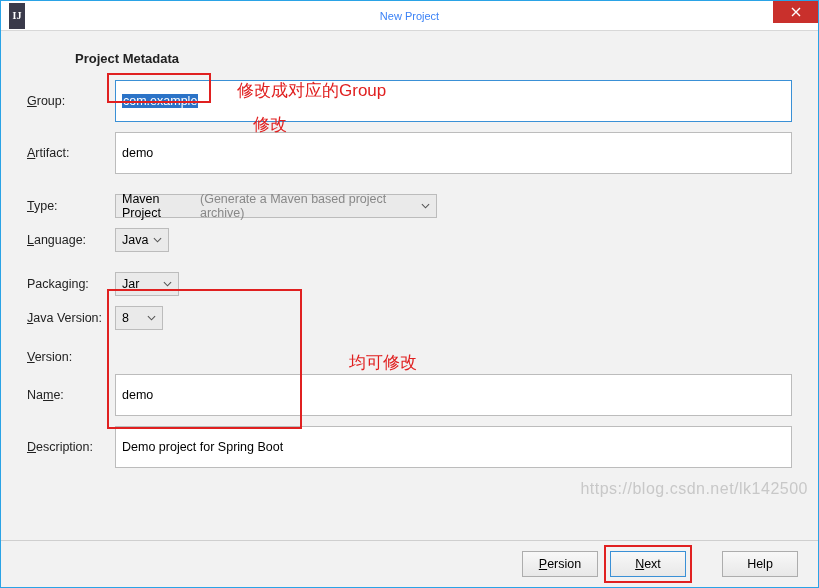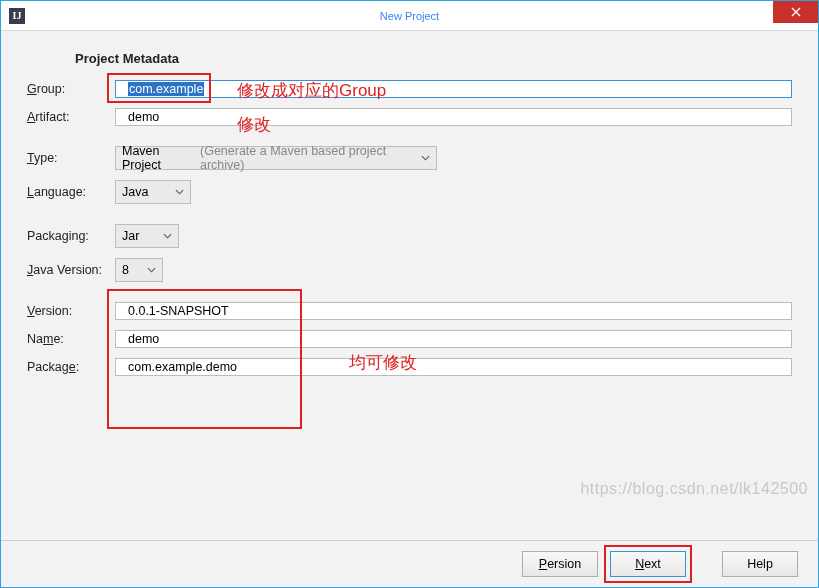--- a/index.html
+++ b/index.html
@@ -11,21 +11,21 @@
     background: #f0f0f0;
     position: relative;
   }
   .titlebar {
     height: 30px; background: #fff;
     border-bottom: 1px solid #d8d8d8;
     display: flex; align-items: center;
     position: relative;
   }
   .titlebar-icon {
-    width: 16px; height: 16px; margin-left: 8px;
+    width: 16px; height: 26px; margin-left: 8px;
     background: #3a3a4a; display: flex; align-items: center; justify-content: center;
   }
   .titlebar-icon span { color: #fff; font-size: 10px; font-weight: bold; font-family: serif; }
   .titlebar-title {
     position: absolute; left: 0; right: 0; text-align: center;
     font-size: 11px; color: #3b82f6; pointer-events: none;
   }
   .close-btn {
     position: absolute; right: 0; top: 0; width: 45px; height: 22px;
     background: #c9302c; display: flex; align-items: center; justify-content: center;
@@ -37,22 +37,22 @@
     padding: 20px 26px 12px 26px;
     position: relative;
   }
   .heading { font-weight: bold; font-size: 13px; color: #222; margin-bottom: 14px; margin-left: 48px; }
   .row { display: flex; align-items: center; margin-bottom: 10px; }
   .row-label {
     width: 88px; font-size: 12.5px; color: #222; flex-shrink: 0;
   }
   .row-label .u { text-decoration: underline; }
   .text-input {
-    flex: 1; height: 18px; border: 1px solid #bcbcbc;
-    background: #fff; padding: 0 12px; font-size: 12.5px;
+    flex: 1; height: 42px; border: 1px solid #bcbcbc;
+    background: #fff; padding: 0 6px; font-size: 12.5px;
     outline: none;
   }
   .text-input.focused { border: 1px solid #3a90d6; }
   .text-input.focused .sel {
     background: #2b73c7; color: #fff; padding: 0 1px;
   }
   .field-disp { display: flex; align-items: center; height: 100%; }
   .select {
     height: 24px; border: 1px solid #bcbcbc; background: #eaeaea;
     display: flex; align-items: center; padding: 0 6px;
@@ -130,21 +130,21 @@
         <span class="chev">
             <svg viewBox="0 0 10 6">
               <path d="M1 1 L5 5 L9 1" fill="none" stroke="#555" stroke-width="1.2"></path>
             </svg>
           </span>
       </div>
     </div>
 
     <div class="row">
       <div class="row-label"><span class="u">L</span>anguage:</div>
-      <div class="select" style="width:76px">
+      <div class="select" style="width:54px">
         <span>Java</span>
         <span class="chev" style="margin-left:auto">
             <svg viewBox="0 0 10 6">
               <path d="M1 1 L5 5 L9 1" fill="none" stroke="#555" stroke-width="1.2"></path>
             </svg>
           </span>
       </div>
     </div>
 
     <div class="gap"></div>
@@ -170,49 +170,44 @@
               <path d="M1 1 L5 5 L9 1" fill="none" stroke="#555" stroke-width="1.2"></path>
             </svg>
           </span>
       </div>
     </div>
 
     <div class="gap"></div>
 
     <div class="row">
       <div class="row-label"><span class="u">V</span>ersion:</div>
-      <div class="text-input">
-        <div class="field-disp">
-            <span>0.0.1-SNAPSHOT</span>
-          </div>
-      </div>
     </div>
 
     <div class="row">
       <div class="row-label">Na<span class="u">m</span>e:</div>
       <div class="text-input">
         <div class="field-disp">
             <span>demo</span>
           </div>
       </div>
     </div>
 
-
-    <div class="row">
-      <div class="row-label">Packag<span class="u">e</span>:</div>
+    <div class="row">
+      <div class="row-label"><span class="u">D</span>escription:</div>
       <div class="text-input">
         <div class="field-disp">
-            <span>com.example.demo</span>
-          </div>
-      </div>
-    </div>
+            <span>Demo project for Spring Boot</span>
+          </div>
+      </div>
+    </div>
+
 
     <div class="redbox" style="left:106px; top:42px; width:104px; height:30px;"></div>
     <div class="annot" style="left:236px; top:48px;">修改成对应的Group</div>
-    <div class="annot" style="left:236px; top:82px;">修改</div>
+    <div class="annot" style="left:252px; top:82px;">修改</div>
     <div class="redbox" style="left:106px; top:258px; width:195px; height:140px;"></div>
     <div class="annot" style="left:348px; top:320px;">均可修改</div>
 
     <div class="watermark">https://blog.csdn.net/lk142500</div>
   </div>
 
   <div class="footer">
     <div class="btn">
         <span class="u">P</span>
         <span>ersion</span>

